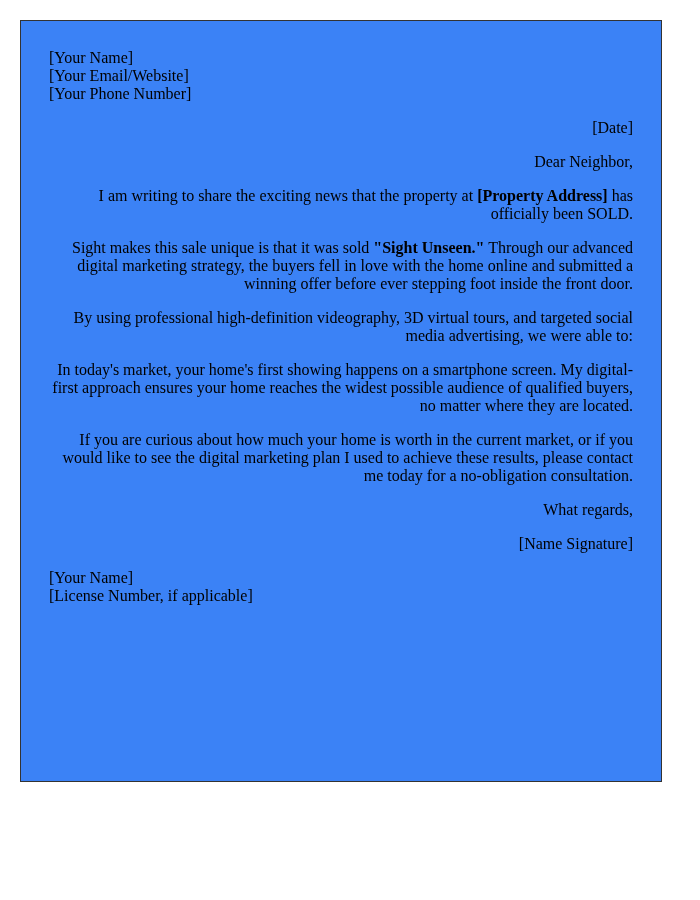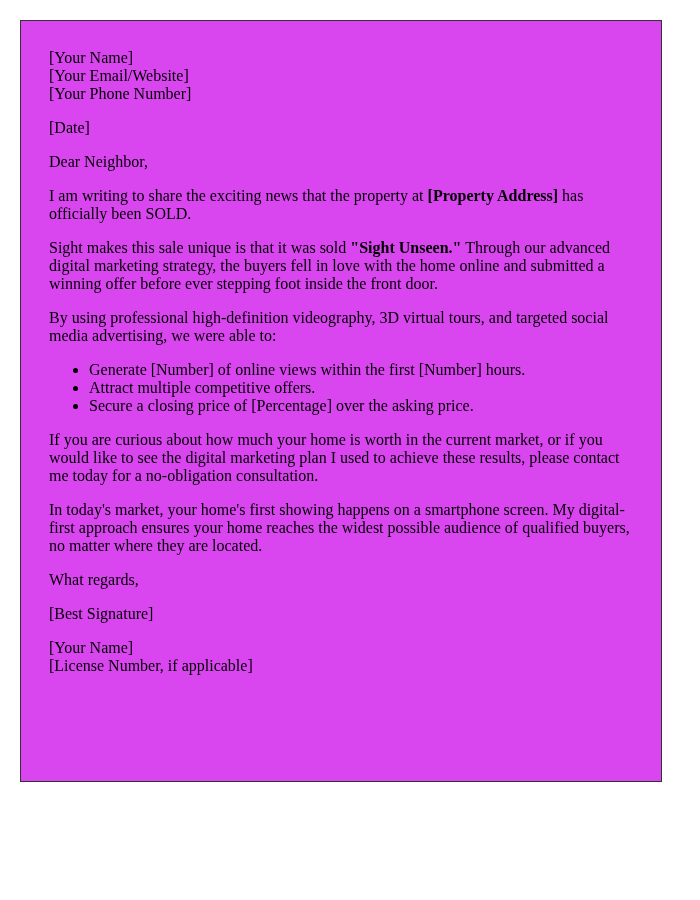--- a/index.html
+++ b/index.html
@@ -8,25 +8,25 @@
       position: absolute;
       left: 20px; top: 20px;
       width: 584px;
       height: 704px;
       border: 1px solid #333333;
       padding: 28px 28px 28px 28px;
       font-family: "Liberation Serif", "DejaVu Serif", serif;
       font-size: 16px;
       line-height: 18px;
       color: #000000;
-      background: #d946ef;
+      background: #3b82f6;
     }
     .block { margin: 0 0 16px 0; }
     .line { display: block; }
-    p { margin: 0 0 16px 0; }
+    p { margin: 0 0 16px 0; text-align: right; }
     ul { margin: 0 0 16px 0; padding-left: 40px; }
     li { margin: 0; }
     b { font-weight: bold; }
   </style>
 </head>
 <body>
 
 <div class="letter">
 
   <div class="block">
@@ -38,32 +38,27 @@
   <p>[Date]</p>
 
   <p>Dear Neighbor,</p>
 
   <p><span>I am writing to share the exciting news that the property at </span><b>[Property Address]</b><span> has officially been SOLD.</span></p>
 
   <p><span>Sight makes this sale unique is that it was sold </span><b>"Sight Unseen."</b><span> Through our advanced digital marketing strategy, the buyers fell in love with the home online and submitted a winning offer before ever stepping foot inside the front door.</span></p>
 
   <p>By using professional high-definition videography, 3D virtual tours, and targeted social media advertising, we were able to:</p>
 
-  <ul>
-    <li>Generate [Number] of online views within the first [Number] hours.</li>
-    <li>Attract multiple competitive offers.</li>
-    <li>Secure a closing price of [Percentage] over the asking price.</li>
-  </ul>
+
+  <p>In today's market, your home's first showing happens on a smartphone screen. My digital-first approach ensures your home reaches the widest possible audience of qualified buyers, no matter where they are located.</p>
 
   <p>If you are curious about how much your home is worth in the current market, or if you would like to see the digital marketing plan I used to achieve these results, please contact me today for a no-obligation consultation.</p>
 
-  <p>In today's market, your home's first showing happens on a smartphone screen. My digital-first approach ensures your home reaches the widest possible audience of qualified buyers, no matter where they are located.</p>
-
   <p>What regards,</p>
 
-  <p>[Best Signature]</p>
+  <p>[Name Signature]</p>
 
   <div class="block">
     <span class="line">[Your Name]</span>
     <span class="line">[License Number, if applicable]</span>
   </div>
 
 </div>
 
 </body></html>

